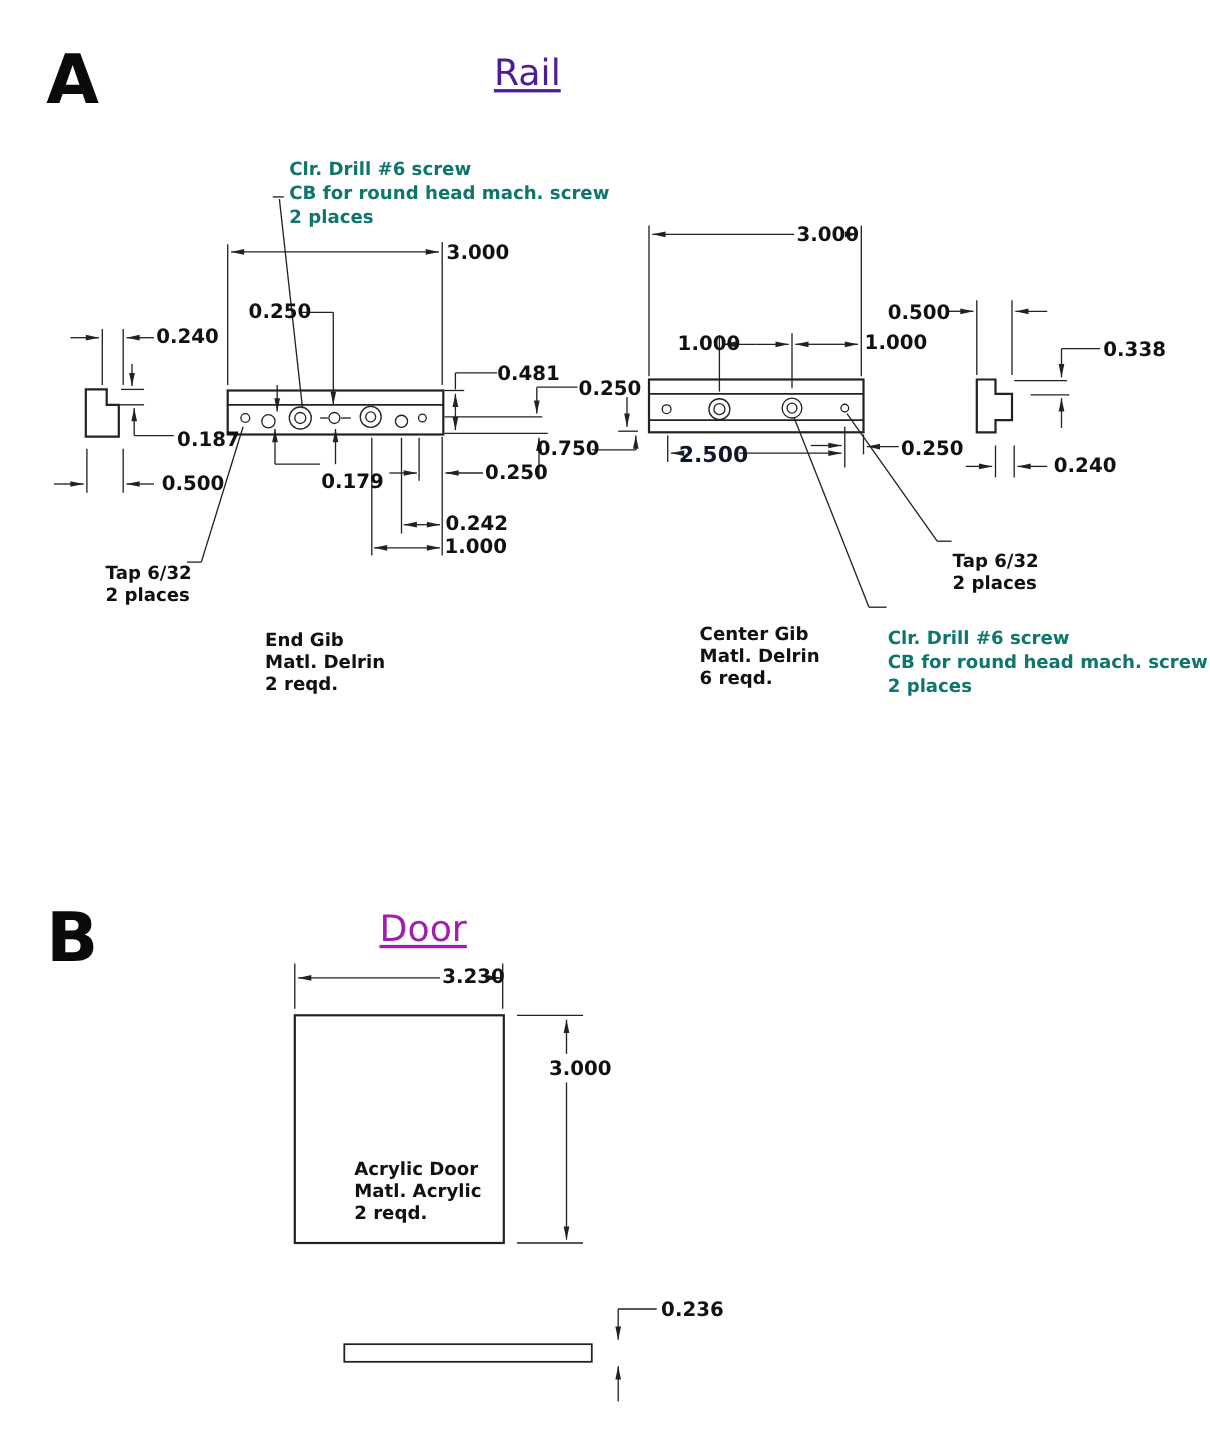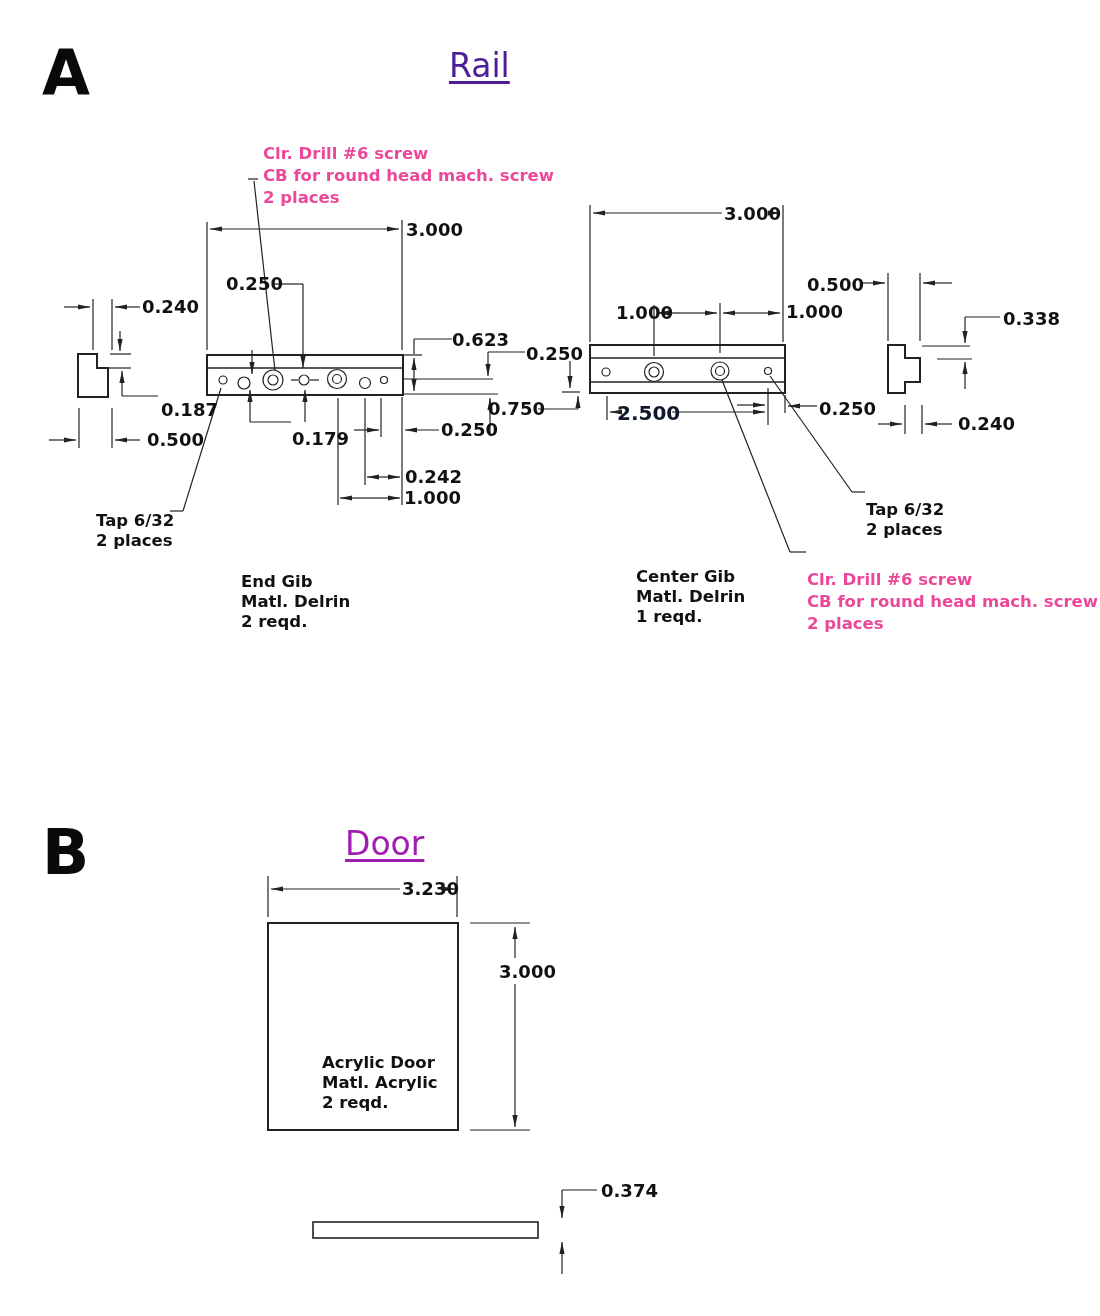--- a/index.html
+++ b/index.html
@@ -2,21 +2,21 @@
 <html><head>
 <meta charset="utf-8">
 <style>
   html,body{margin:0;padding:0;background:#ffffff;}
   #stage{position:relative;width:1100px;height:1316px;background:#fff;overflow:hidden;
          font-family:"DejaVu Sans","Liberation Sans",sans-serif;color:#111;}
   svg{position:absolute;left:0;top:0;}
   .lbl{position:absolute;white-space:nowrap;}
   .dim{font-size:18px;font-weight:bold;height:22px;line-height:22px;color:#111;}
   .dim-lg{font-size:20px;font-weight:bold;height:24px;line-height:24px;color:#0f172a;}
-  .note{font-size:16.5px;font-weight:bold;line-height:22px;color:#ec4899;}
+  .note{font-size:16.5px;font-weight:bold;line-height:22px;color:#0f766e;}
   .note-tight{font-size:16.5px;font-weight:bold;line-height:20px;color:#111;}
   .bigletter{font-size:62px;font-weight:800;line-height:62px;color:#0a0a0a;}
   .title-link{font-size:33px;font-weight:400;text-decoration:underline;cursor:pointer;
               text-underline-offset:4px;}
   .note span{display:block;}
   .note-tight span{display:block;}
 </style>
 </head>
 <body>
 
@@ -197,23 +197,23 @@
 
   <div class="lbl note" style="left:263px;top:143px">
     <span>Clr. Drill #6 screw</span>
     <span>CB for round head mach. screw</span>
     <span>2 places</span>
   </div>
 
   <div class="lbl dim" style="left:406px;top:219px">3.000</div>
   <div class="lbl dim" style="left:226px;top:273px">0.250</div>
   <div class="lbl dim" style="left:142px;top:296px">0.240</div>
-  <div class="lbl dim" style="left:161px;top:399px">0.187</div>
+  <div class="lbl dim" style="left:161px;top:389px">0.187</div>
   <div class="lbl dim" style="left:147px;top:429px">0.500</div>
-  <div class="lbl dim" style="left:452px;top:329px">0.623</div>
+  <div class="lbl dim" style="left:452px;top:329px">0.481</div>
   <div class="lbl dim" style="left:526px;top:343px">0.250</div>
   <div class="lbl dim" style="left:488px;top:398px">0.750</div>
   <div class="lbl dim" style="left:441px;top:419px">0.250</div>
   <div class="lbl dim" style="left:292px;top:428px">0.179</div>
   <div class="lbl dim" style="left:405px;top:466px">0.242</div>
   <div class="lbl dim" style="left:404px;top:487px">1.000</div>
 
   <div class="lbl note-tight" style="left:96px;top:511px">
     <span>Tap 6/32</span>
     <span>2 places</span>
@@ -233,34 +233,34 @@
   <div class="lbl dim-lg" style="left:617px;top:401px">2.500</div>
   <div class="lbl dim" style="left:819px;top:398px">0.250</div>
 
   <div class="lbl note-tight" style="left:866px;top:500px">
     <span>Tap 6/32</span>
     <span>2 places</span>
   </div>
   <div class="lbl note-tight" style="left:636px;top:567px">
     <span>Center Gib</span>
     <span>Matl. Delrin</span>
-    <span>1 reqd.</span>
+    <span>6 reqd.</span>
   </div>
   <div class="lbl note" style="left:807px;top:569px">
     <span>Clr. Drill #6 screw</span>
     <span>CB for round head mach. screw</span>
     <span>2 places</span>
   </div>
 
   <div class="lbl bigletter" style="left:42px;top:822px">B</div>
   <a class="lbl title-link" style="left:345px;top:824px;color:#a21caf">Door</a>
 
   <div class="lbl dim" style="left:402px;top:878px">3.230</div>
   <div class="lbl dim" style="left:499px;top:961px">3.000</div>
-  <div class="lbl dim" style="left:601px;top:1180px">0.374</div>
+  <div class="lbl dim" style="left:601px;top:1180px">0.236</div>
 
   <div class="lbl note-tight" style="left:322px;top:1053px">
     <span>Acrylic Door</span>
     <span>Matl. Acrylic</span>
     <span>2 reqd.</span>
   </div>
 
 </div>
 
 </body></html>

